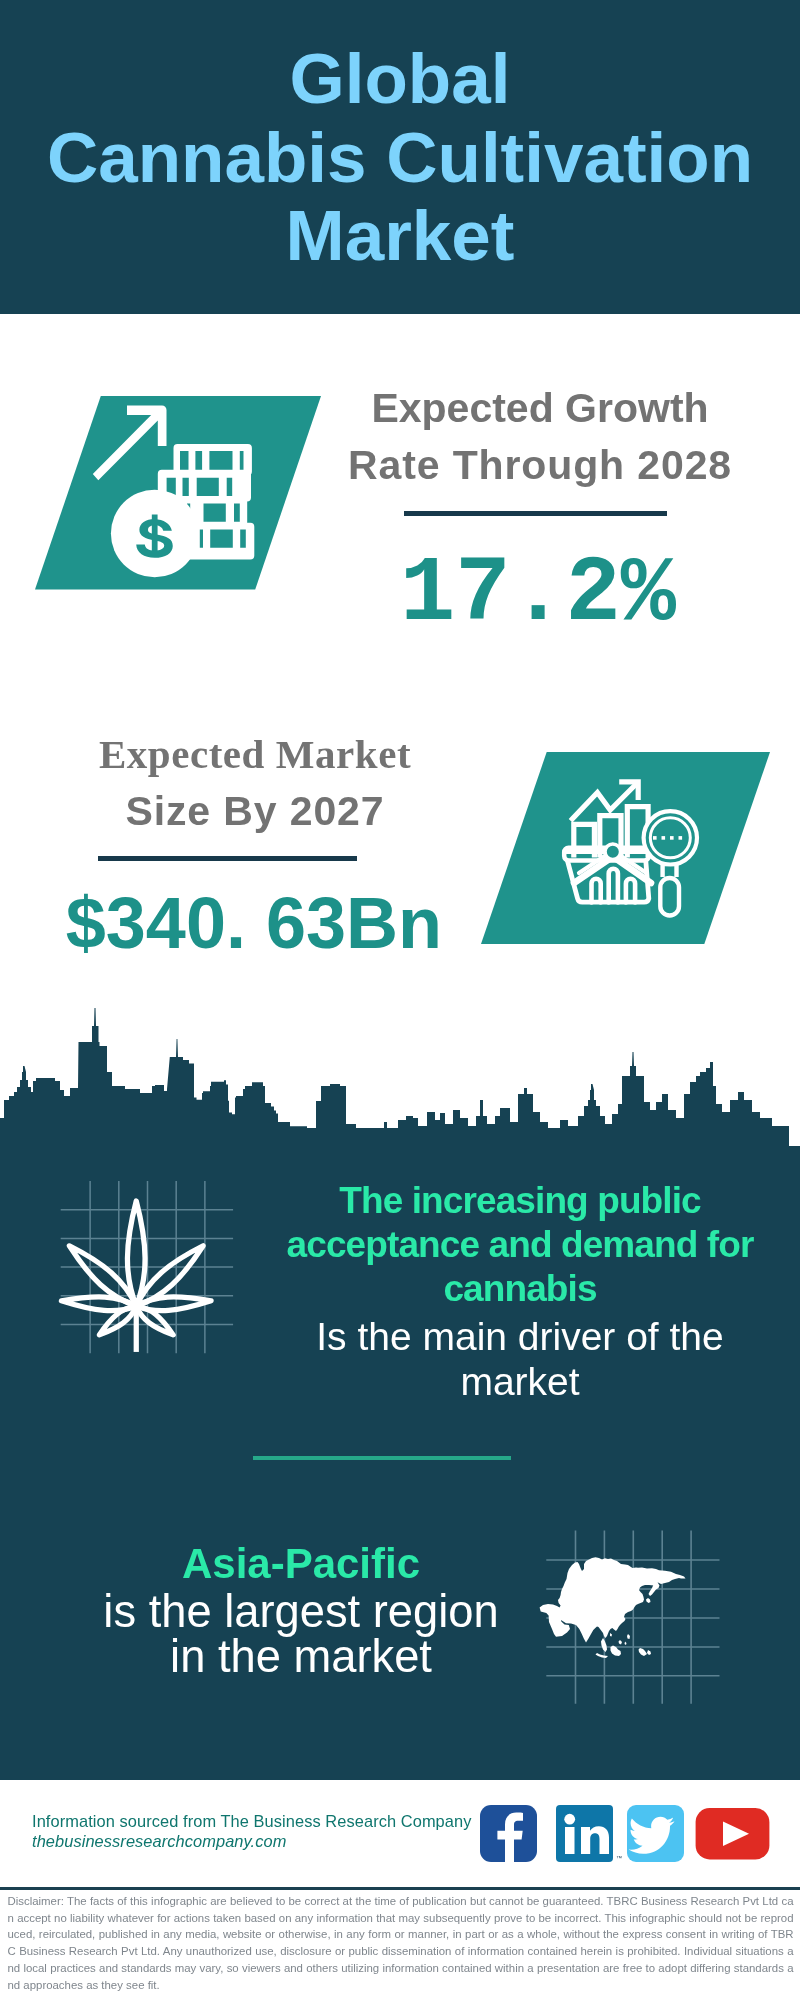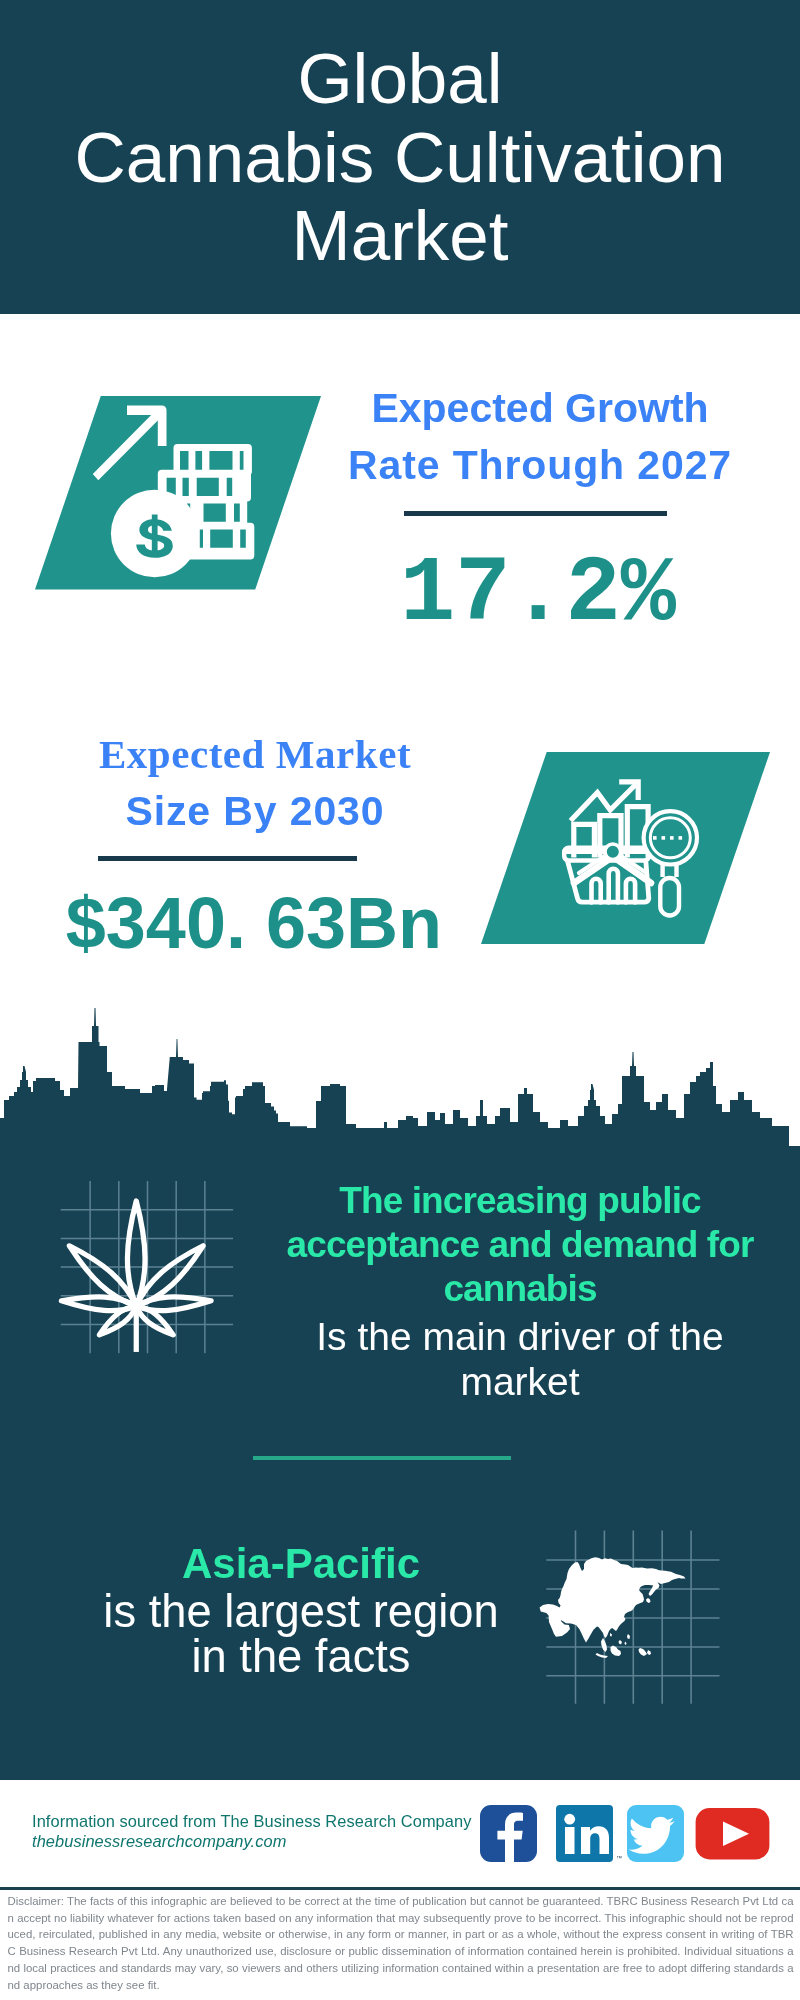--- a/index.html
+++ b/index.html
@@ -3,26 +3,26 @@
 <meta charset="utf-8">
 <style>
   html,body{margin:0;padding:0;}
   body{width:800px;height:2000px;background:#ffffff;
        font-family:"Liberation Sans",sans-serif;overflow:hidden;}
   .page{position:relative;width:800px;height:2000px;background:#fff;overflow:hidden;}
 
   
   .header{position:absolute;left:0;top:0;width:800px;height:314px;background:#164253;}
   .header-title{position:absolute;left:0;top:40px;width:800px;text-align:center;
-        color:#ffffff;font-weight:normal;font-size:71px;line-height:78.5px;}
+        color:#7dd3fc;font-weight:bold;font-size:71px;line-height:78.5px;}
   .hl{display:block;white-space:nowrap;}
 
   
   .stat-title{position:absolute;font-weight:bold;font-size:41px;line-height:57px;
-      color:#3b82f6;text-align:center;white-space:nowrap;}
+      color:#737373;text-align:center;white-space:nowrap;}
   .rule{position:absolute;height:5px;background:#17394b;}
   .stat-value{position:absolute;font-weight:bold;color:#1d9189;text-align:center;white-space:nowrap;}
   .ls{letter-spacing:0.88px;}
   .ls2{letter-spacing:0.55px;font-family:Liberation Serif, serif;}
 
   
   .dark{position:absolute;left:0;top:1146px;width:800px;height:634px;background:#164253;}
   .skyline{position:absolute;left:0;top:1000px;width:800px;height:92px;display:block;}
   .insight{position:absolute;text-align:center;}
   #insight1 .mint{font-size:37px;line-height:44px;letter-spacing:-0.9px;}
@@ -65,28 +65,28 @@
       <circle cx="119.7" cy="139.5" r="43.8"></circle>
     </g>
     <g fill="#1f938c" transform="translate(119.7,139.5) scale(0.655) translate(-119.7,-139.5)">
       <rect x="115.3" y="110.5" width="8.8" height="58"></rect>
       <path d="M119.6,117.4 c-13.6,0 -23.3,6.9 -23.3,16.3 c0,9.4 8.7,13.8 23.3,16.3 c9.7,1.6 14.6,3.5 14.6,7.9 c0,5 -6.8,7.9 -14.6,7.9 c-8.7,0 -14.6,-3.5 -15,-9.4 h-13.1 c0.5,12.3 11.7,20.2 28.1,20.2 c16.5,0 27.7,-7.3 27.7,-18.2 c0,-10.4 -9.2,-14.8 -24.7,-17.2 c-9.7,-1.6 -13.1,-3.5 -13.1,-7.4 c0,-4.4 4.4,-6.9 10.2,-6.9 c6.8,0 11.7,2.9 13.1,8.4 h13.1 c-1.9,-10.8 -12.7,-17.7 -26.3,-17.7 Z"></path>
     </g>
   </svg>
 
   <div class="stat-title" style="left:320px;top:380px;width:440px;">
     <span class="hl">Expected Growth</span>
-    <span class="hl ls">Rate Through 2027</span>
+    <span class="hl ls">Rate Through 2028</span>
   </div>
   <div class="rule" style="left:404px;top:511px;width:263px;"></div>
   <div class="stat-value" style="left:368px;top:545px;width:340px;font-size:92px;line-height:100px;font-family:Liberation Mono, monospace;">17.2%</div>
 
   <div class="stat-title" style="left:35px;top:726px;width:440px;">
     <span class="hl ls2">Expected Market</span>
-    <span class="hl ls">Size By 2030</span>
+    <span class="hl ls">Size By 2027</span>
   </div>
   <div class="rule" style="left:98px;top:856px;width:259px;"></div>
   <div class="stat-value" style="left:62px;top:883px;width:380px;font-size:72px;line-height:80px;text-align:right;">$340. 63Bn</div>
 
   <svg width="292" height="196" viewBox="0 0 292 196" style="position:absolute;left:481px;top:750px;">
     <polygon points="65.7,2 289,2 223.3,194 0,194" fill="#1f938c"></polygon>
     <g stroke="#fff" stroke-width="5.2" fill="none" stroke-linecap="square" stroke-linejoin="miter">
       <polyline points="91.4,68.8 116.4,42.5 129.2,60.1 154.1,35.1"></polyline>
       <polyline points="140.8,31.8 157.2,31.8 157.2,47.5" stroke-linejoin="miter"></polyline>
       <polyline points="92.8,105 92.8,74.4 113.4,74.4 113.4,105"></polyline>
@@ -150,21 +150,21 @@
     <span class="mint hl">cannabis</span>
     <span class="gap"></span>
     <span class="white hl">Is the main driver of the</span>
     <span class="white hl">market</span>
   </div>
   <div class="mint-rule" style="left:253px;top:1456px;width:258px;"></div>
 
   <div class="insight" id="insight2" style="left:0px;top:1538px;width:602px;overflow:visible;">
     <span class="mint hl">Asia-Pacific</span>
     <span class="white hl">is the largest region</span>
-    <span class="white hl">in the facts</span>
+    <span class="white hl">in the market</span>
   </div>
 
   <svg width="800" height="2000" viewBox="0 0 800 2000" style="position:absolute;left:0;top:0;pointer-events:none;">
     <g stroke="#5c8292" stroke-width="1.6">
       <path d="M575.5,1530.5 V1703.8 M604.4,1530.5 V1703.8 M633.3,1530.5 V1703.8 M662.2,1530.5 V1703.8 M691.1,1530.5 V1703.8"></path>
       <path d="M546.3,1560 H719.5 M546.3,1589 H719.5 M546.3,1618 H719.5 M546.3,1647 H719.5 M546.3,1675.8 H719.5"></path>
     </g>
     <g fill="#fff">
       <path d="M 566.5,1579 L 567.5,1573 L 569,1569 L 572,1565 L 575,1562.5 L 577.5,1562 L 579,1564 L 580.5,1568 L 582,1571 L 584,1569 L 584,1564 L 586,1561 L 589,1559.5 L 592,1558 L 595.5,1557.3 L 599,1558 L 602,1559.5 L 605,1558.3 L 608,1559 L 611,1558.5 L 614,1560 L 617,1561 L 621,1564 L 625,1564.5 L 628,1565 L 632.5,1568 L 636,1567.5 L 638,1567.8 L 642,1567.5 L 647,1568.5 L 652,1568.2 L 656,1569 L 659,1570.2 L 665,1570.8 L 671,1571.8 L 676,1574 L 680,1575 L 684,1576.5 L 685.5,1578.5 L 681,1578.5 L 679,1578 L 675,1579 L 672,1580 L 669,1582 L 665,1583 L 661,1584 L 658,1582.5 L 656,1584 L 654,1585.5 L 649,1585 L 645,1585 L 642,1586 L 640,1587.5 L 639,1590 L 640.5,1592 L 642.5,1594 L 643.5,1597 L 644,1599.5 L 643,1602 L 640.5,1603 L 638,1604 L 636,1605 L 634.5,1607 L 633,1609.5 L 631,1611 L 628,1612 L 625,1614 L 624,1617 L 625.5,1619 L 624.5,1621 L 622,1623 L 620,1625 L 618.5,1627 L 617.5,1629 L 616,1631 L 614,1629.5 L 612.3,1628 L 610.5,1629 L 609,1631 L 608,1633.5 L 607,1636 L 605.5,1638 L 604,1636 L 603,1633 L 601.5,1631 L 600,1629 L 598.5,1627 L 597,1626.5 L 595.3,1628 L 593.3,1630 L 591,1634 L 588.5,1638.5 L 586,1642.6 L 583.8,1638.5 L 581.8,1634 L 579.3,1629 L 576,1625 L 571,1623.6 L 566,1623.2 L 561,1620 L 561.3,1621.5 L 564.5,1624.5 L 568.8,1625 L 570,1629 L 567,1632.5 L 562,1636 L 556,1636.8 L 554,1634 L 552,1629 L 549,1622 L 548.6,1615.5 L 546.3,1613 L 540.7,1611.4 L 539.6,1607.4 L 543,1605 L 548,1604 L 553,1604.6 L 557,1606 L 559.5,1607.5 L 560.6,1605.5 L 558.6,1603 L 558,1600 L 559.6,1598 L 560.6,1595 L 561,1592 L 562,1589 L 563.5,1586 L 564.8,1582.6 Z"></path>
       <path d="M 655.5,1581.5 L 658,1583 L 659.5,1585.5 L 658.5,1588 L 656,1589.5 L 654,1592 L 652,1594.5 L 650,1596 L 648.5,1594 L 650,1591 L 652,1588 L 653.5,1584.5 Z M 648,1598 L 650,1599.5 L 650.5,1602 L 648.5,1603 L 646.5,1601.5 L 646,1599.5 Z M 661,1578.5 L 663,1579.5 L 662,1581 L 660,1580.5 Z"></path>

